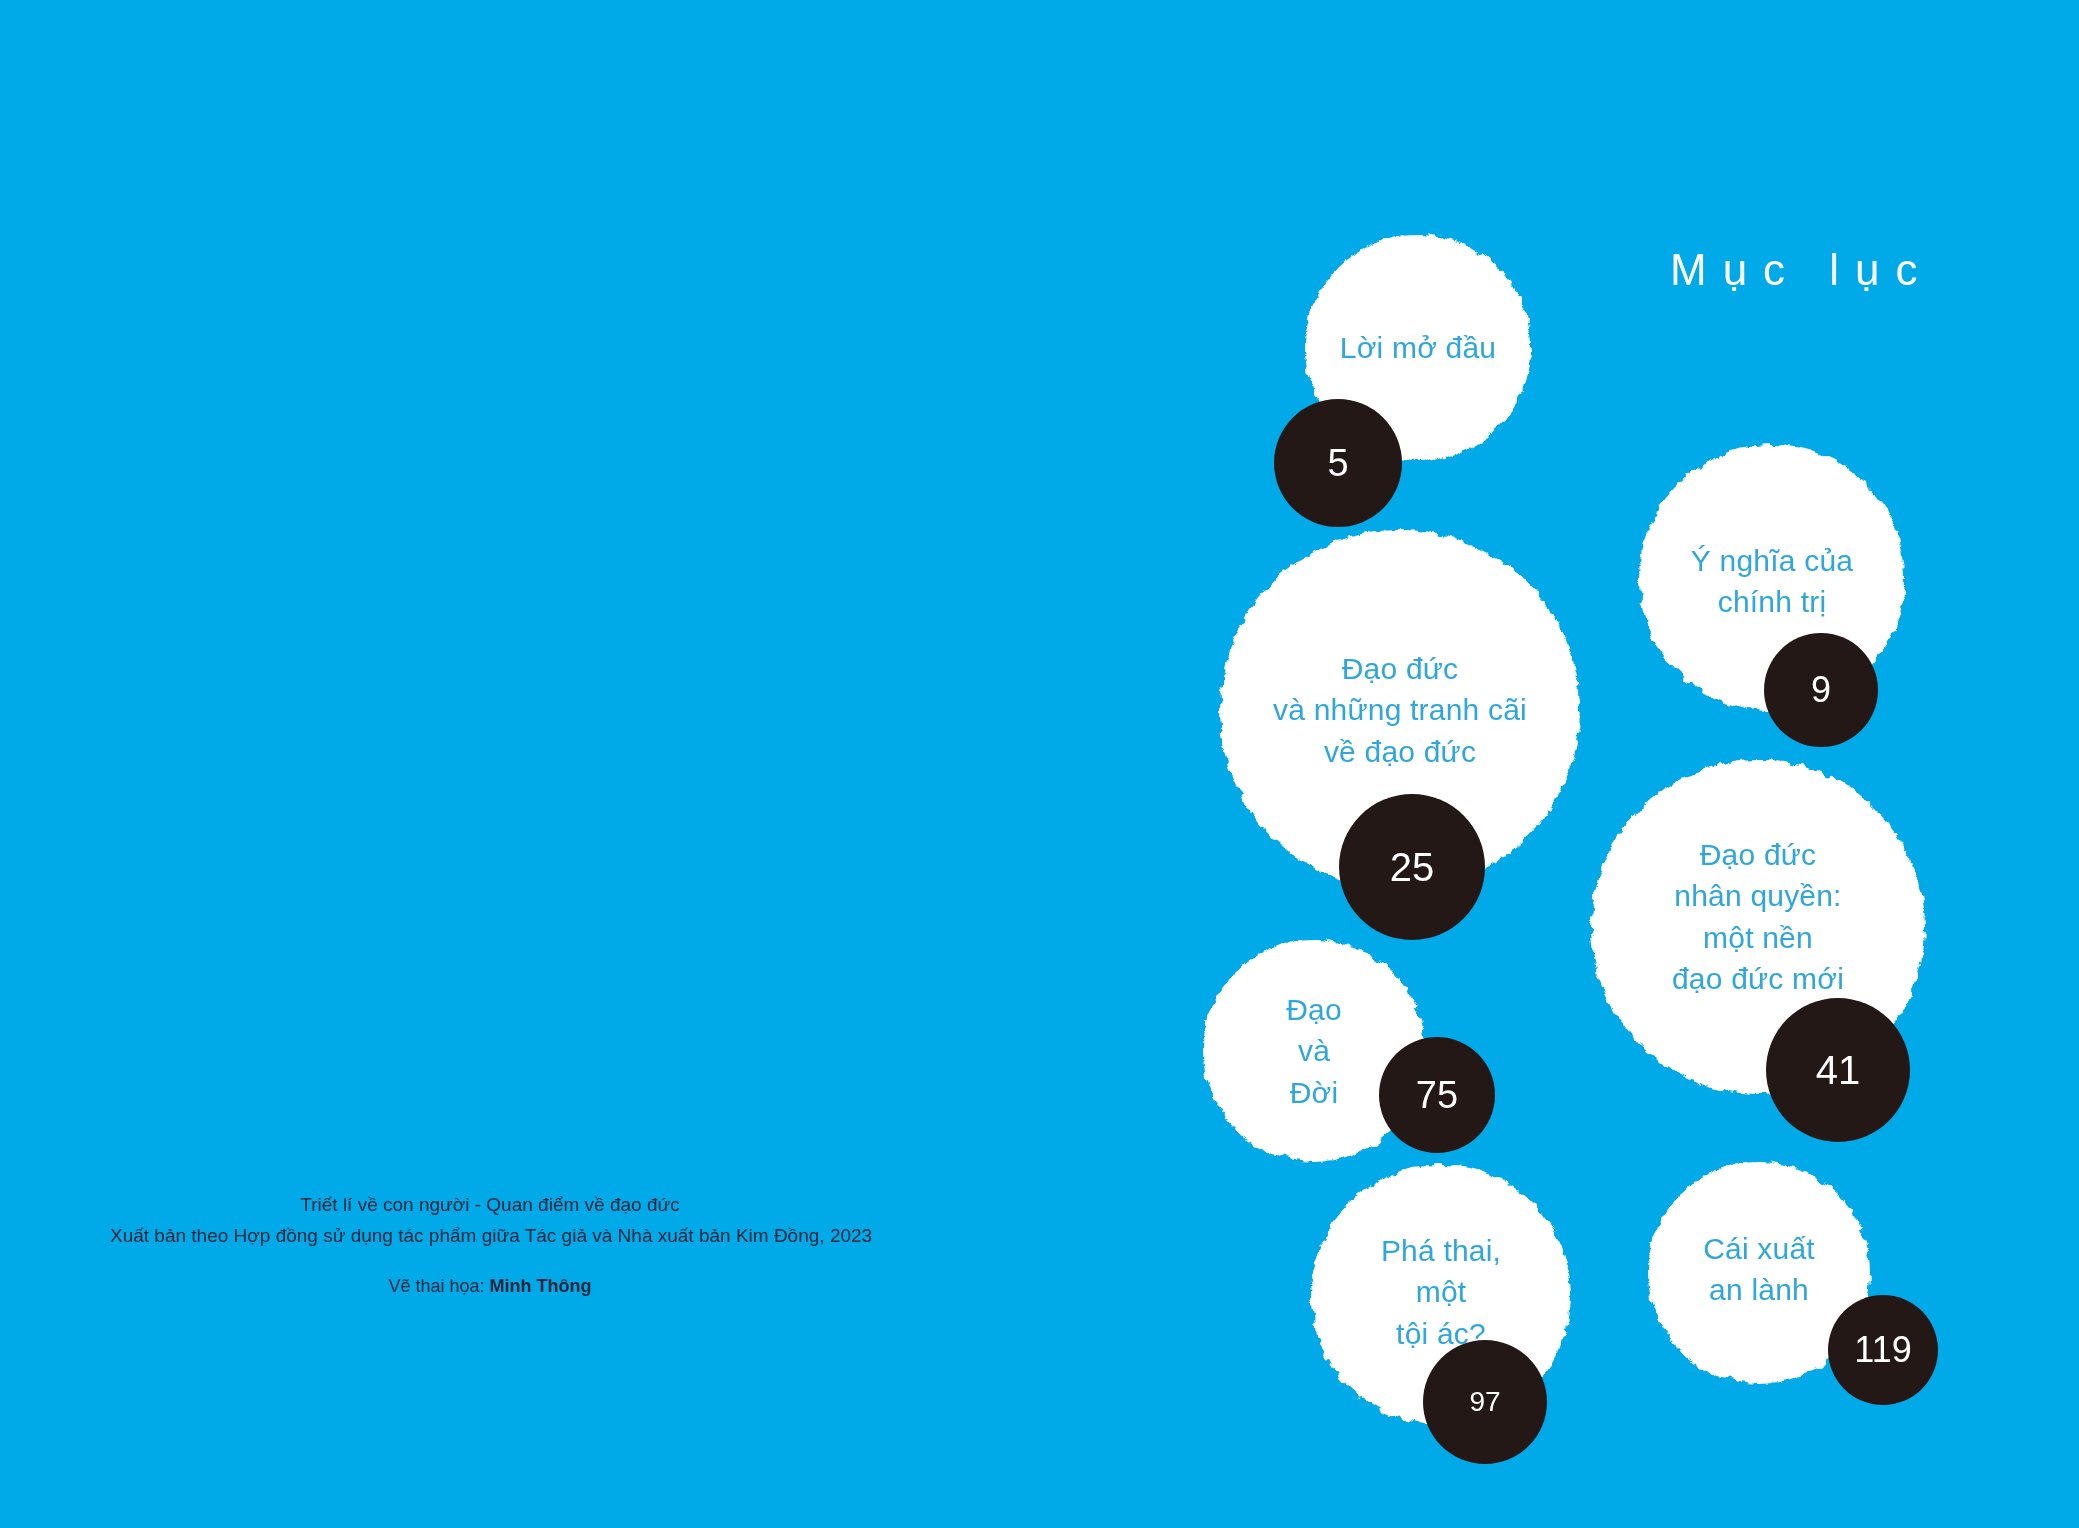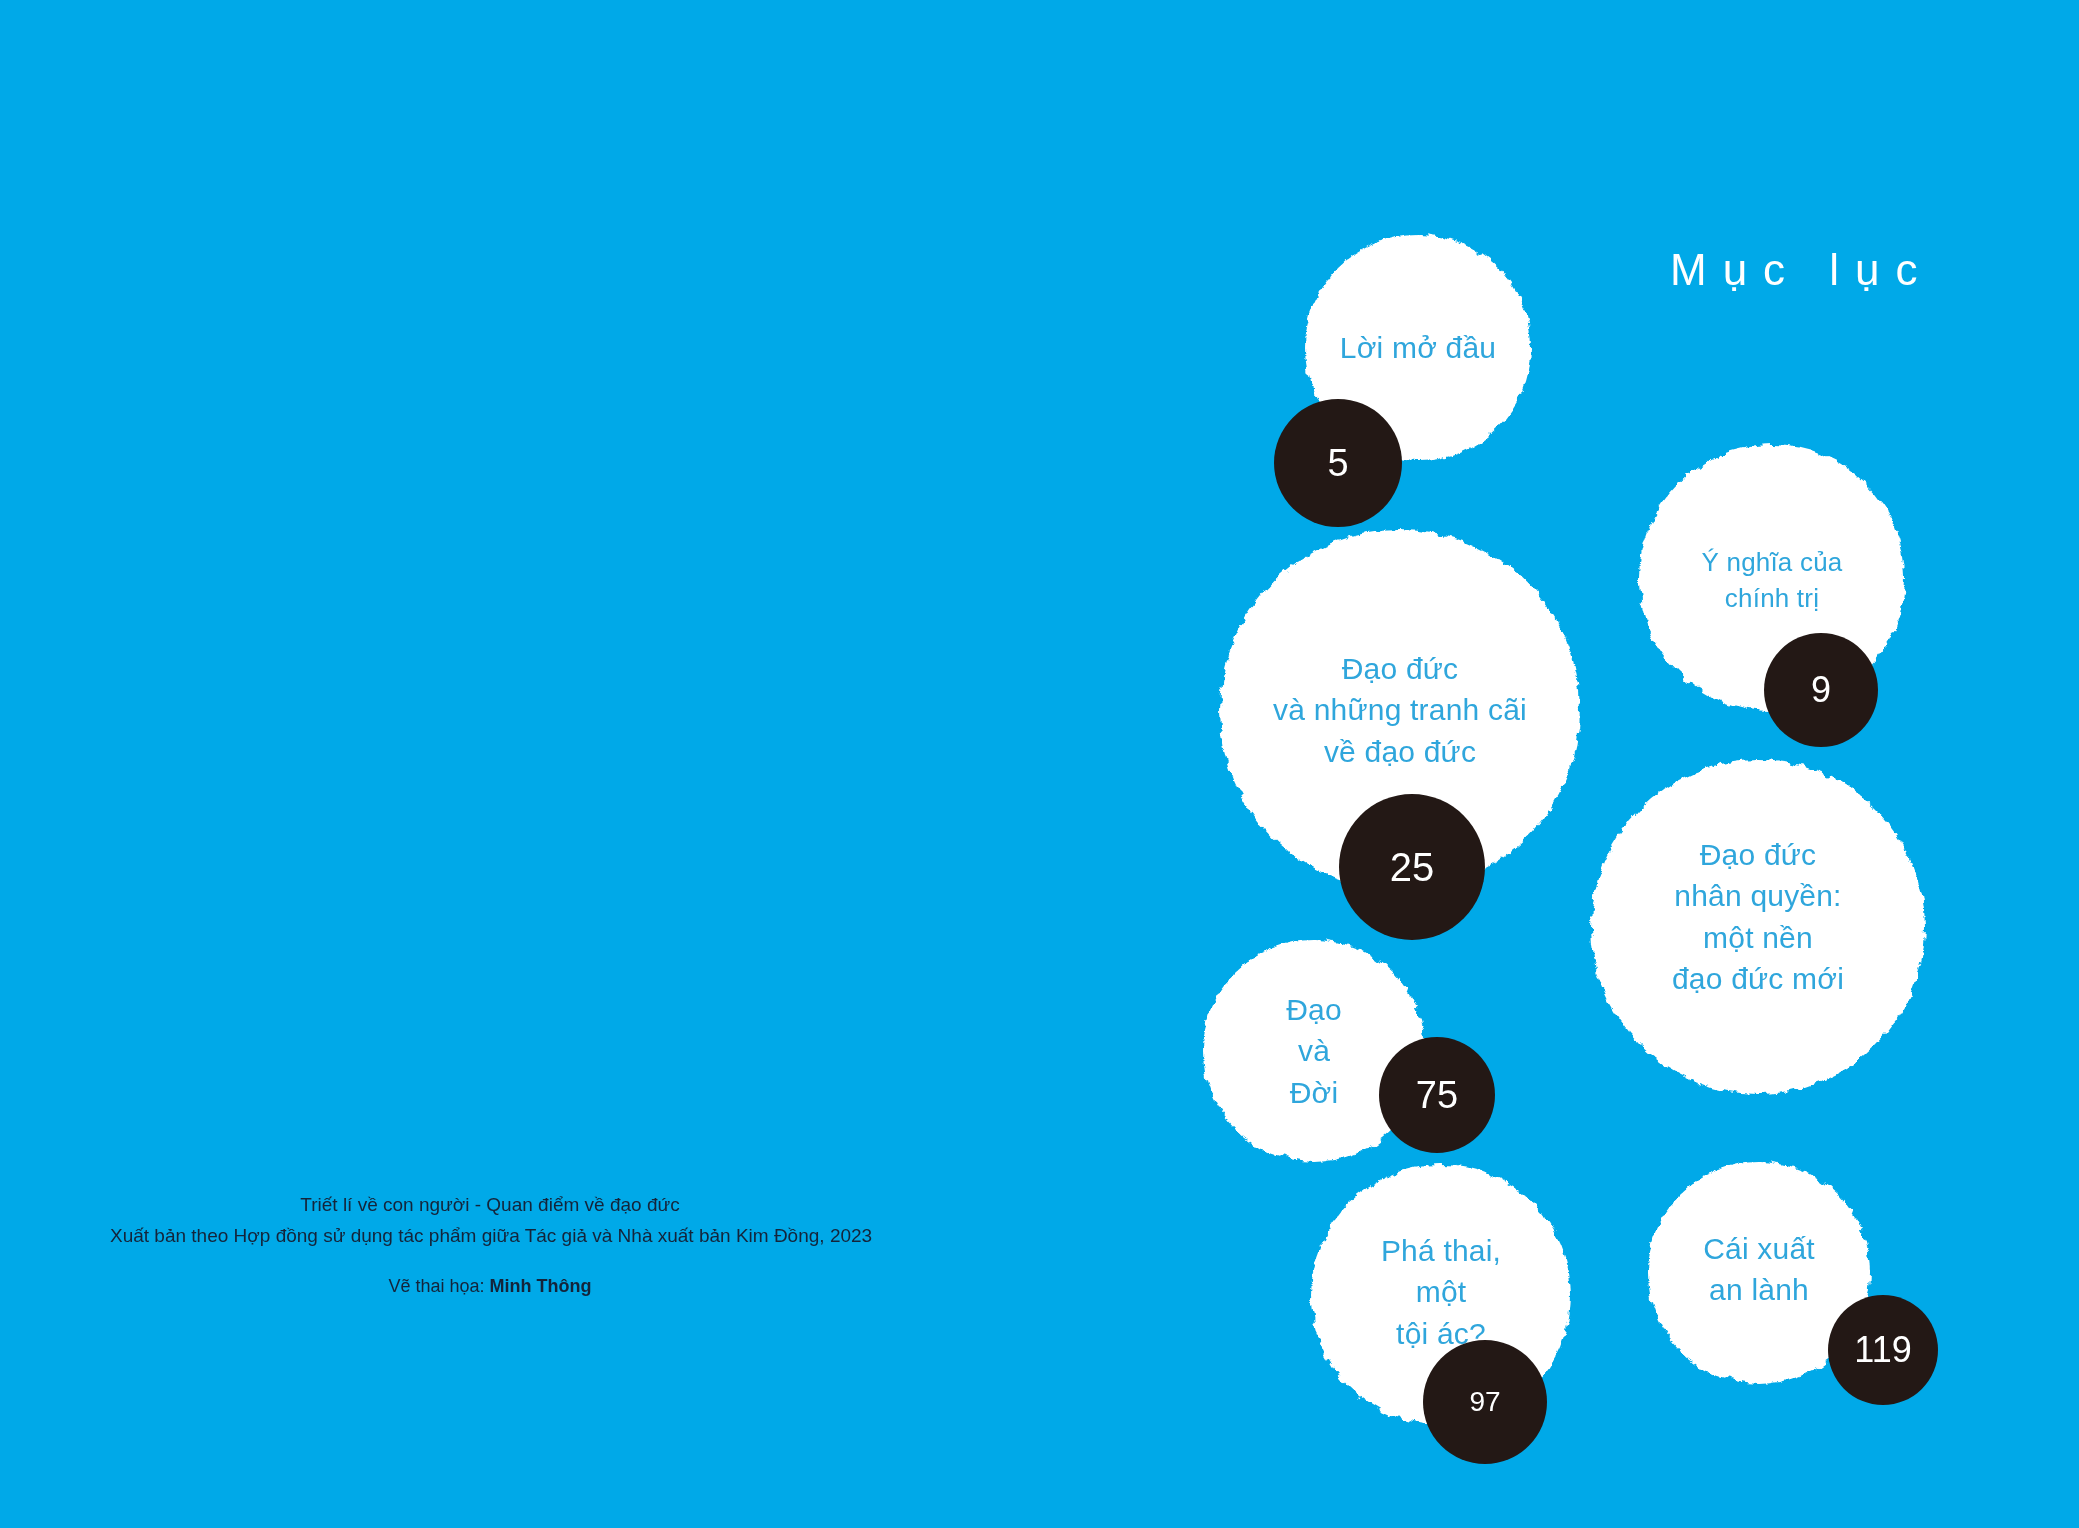--- a/index.html
+++ b/index.html
@@ -114,21 +114,21 @@
   <div class="bubble-group" style="left:1305px; top:235px; width:226px; height:226px;">
     <div class="blob"></div>
     <div class="blob-label" style="font-size:30px;">Lời mở đầu</div>
   </div>
   <div class="page-dot" style="left:1274px; top:399px; width:128px; height:128px; font-size:38px;">
     <span>5</span>
   </div>
 
   <div class="bubble-group" style="left:1639px; top:445px; width:266px; height:266px;">
     <div class="blob"></div>
-    <div class="blob-label" style="font-size:26px; transform:translateY(-46%);">Ý nghĩa của
+    <div class="blob-label" style="font-size:30px; transform:translateY(-46%);">Ý nghĩa của
 chính trị</div>
   </div>
   <div class="page-dot" style="left:1764px; top:633px; width:114px; height:114px; font-size:36px;">
     <span>9</span>
   </div>
 
   <div class="bubble-group" style="left:1220px; top:530px; width:360px; height:360px;">
     <div class="blob"></div>
     <div class="blob-label" style="font-size:30px;">Đạo đức
 và những tranh cãi
@@ -137,20 +137,23 @@
   <div class="page-dot" style="left:1339px; top:794px; width:146px; height:146px; font-size:40px;">
     <span>25</span>
   </div>
 
   <div class="bubble-group" style="left:1591px; top:760px; width:334px; height:334px;">
     <div class="blob"></div>
     <div class="blob-label" style="font-size:30px; transform:translateY(-56%);">Đạo đức
 nhân quyền:
 một nền
 đạo đức mới</div>
+  </div>
+  <div class="page-dot" style="left:1766px; top:998px; width:144px; height:144px; font-size:40px;">
+    <span>41</span>
   </div>
 
   <div class="bubble-group" style="left:1203px; top:940px; width:222px; height:222px;">
     <div class="blob"></div>
     <div class="blob-label" style="font-size:30px;">Đạo
 và
 Đời</div>
   </div>
   <div class="page-dot" style="left:1379px; top:1037px; width:116px; height:116px; font-size:38px;">
     <span>75</span>

